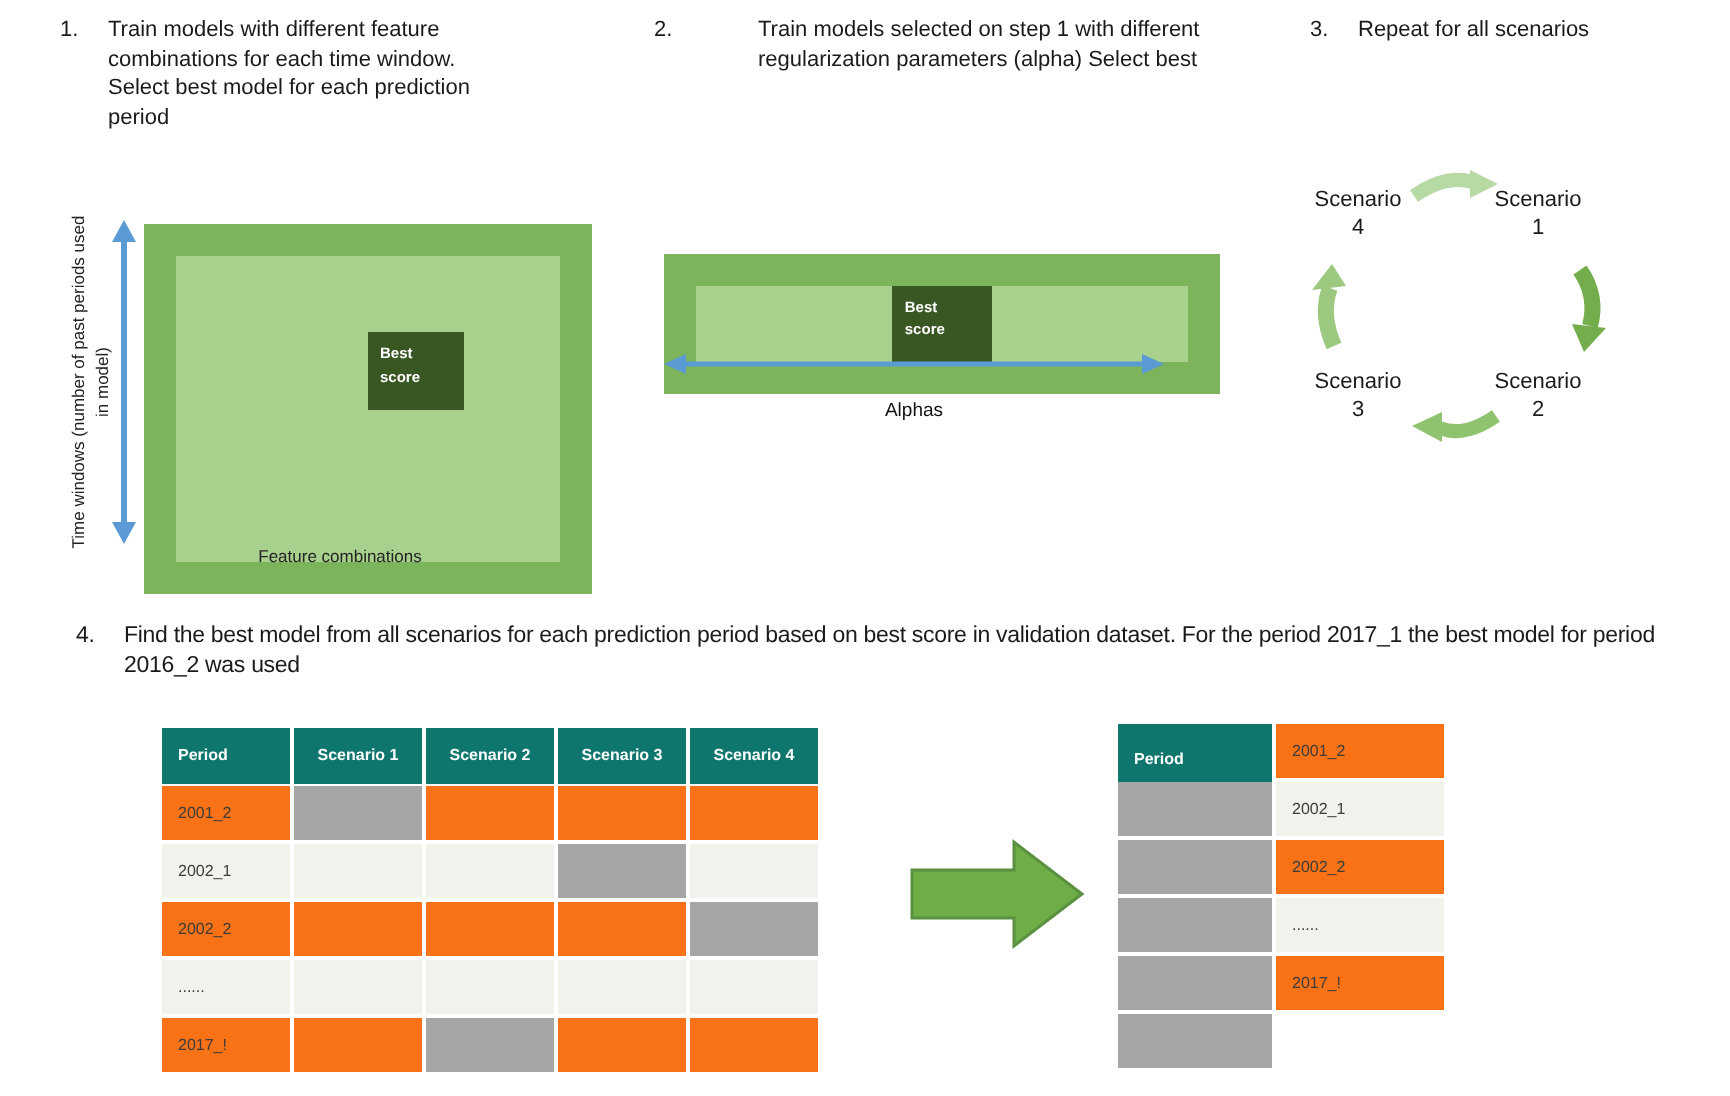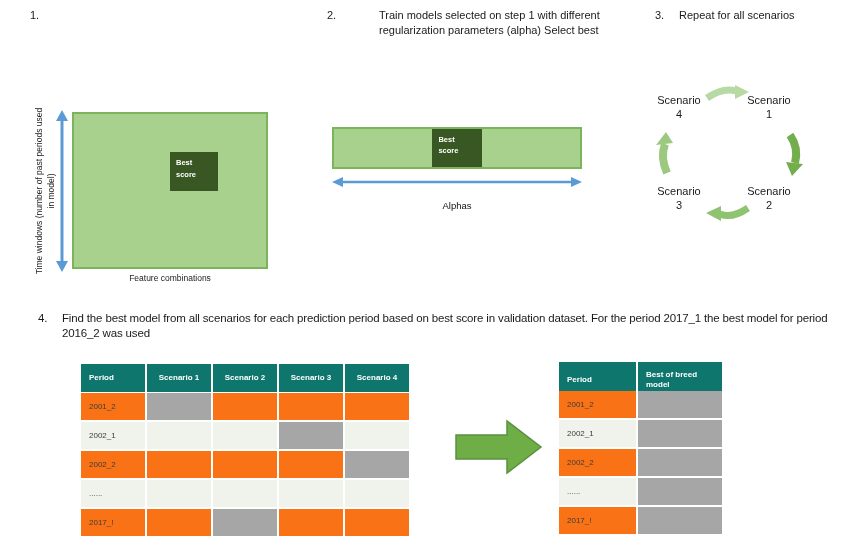--- a/index.html
+++ b/index.html
@@ -14,21 +14,21 @@
   .step2{left:327px;top:8px;} .step2 .txt{width:245px;margin-left:28px;}
   .step3{left:655px;top:8px;} .step3 .txt{width:170px;}
   .step4{left:38px;top:311px;font-size:11.5px;letter-spacing:-0.15px;}
   .step4 .txt{width:792px;}
 
   
   .yaxis{position:absolute;left:-39px;top:177px;width:172px;height:28px;
     transform:rotate(-90deg);transform-origin:50% 50%;
     font-size:8.5px;line-height:1.45;text-align:center;color:#222;}
   .varrow{position:absolute;left:55px;top:110px;}
-  .mgrid{position:absolute;display:grid;background:#7CB45B;gap:0;padding:2px;}
+  .mgrid{position:absolute;display:grid;background:#7CB45B;gap:0;padding:16px;}
   .grid1{left:72px;top:112px;width:192px;height:153px;
     grid-template-columns:repeat(4,1fr);grid-template-rows:repeat(4,1fr);}
   .mgrid .c{background:#A9D18E;}
   .mgrid .c.dark{background:#385723;}
   .best-label{color:#fff;font-size:7.5px;font-weight:bold;line-height:1.5;
     padding:5px 0 0 6px;width:28px;}
   .xaxis{position:absolute;left:72px;top:273px;width:196px;text-align:center;
     font-size:8.5px;color:#222;}
 
   
@@ -61,20 +61,21 @@
   .td.gray{background:#A6A6A6;}
   .bigarrow{position:absolute;left:455px;top:418px;}
 </style>
 </head>
 <body>
 
 <div class="canvas">
 
   <div class="step step1">
     <span class="num">1.</span>
+    <span class="txt">Train models with different feature combinations for each time window. Select best model for each prediction period</span>
   </div>
   <div class="step step2">
     <span class="num">2.</span>
     <span class="txt">Train models selected on step 1 with different regularization parameters (alpha) Select best</span>
   </div>
   <div class="step step3">
     <span class="num">3.</span>
     <span class="txt">Repeat for all scenarios</span>
   </div>
   <div class="step step4">
@@ -192,21 +193,20 @@
       <div class="td band-a"></div>
       <div class="td band-a"></div>
     </div>
 
   <svg class="bigarrow" width="88" height="58" viewBox="0 0 88 58">
     <polygon points="1,17 52,17 52,3 86,29 52,55 52,41 1,41" fill="#6FAD47" stroke="#5A9140" stroke-width="1.5"></polygon>
   </svg>
 
   <div class="ptable rtable" id="right-table">
       <div class="th">Period</div>
-      <div class="th">Best of breed model</div>
       <div class="td label band-a">2001_2</div>
       <div class="td band-a gray"></div>
       <div class="td label band-b">2002_1</div>
       <div class="td band-b gray"></div>
       <div class="td label band-a">2002_2</div>
       <div class="td band-a gray"></div>
       <div class="td label band-b">......</div>
       <div class="td band-b gray"></div>
       <div class="td label band-a">2017_!</div>
       <div class="td band-a gray"></div>

